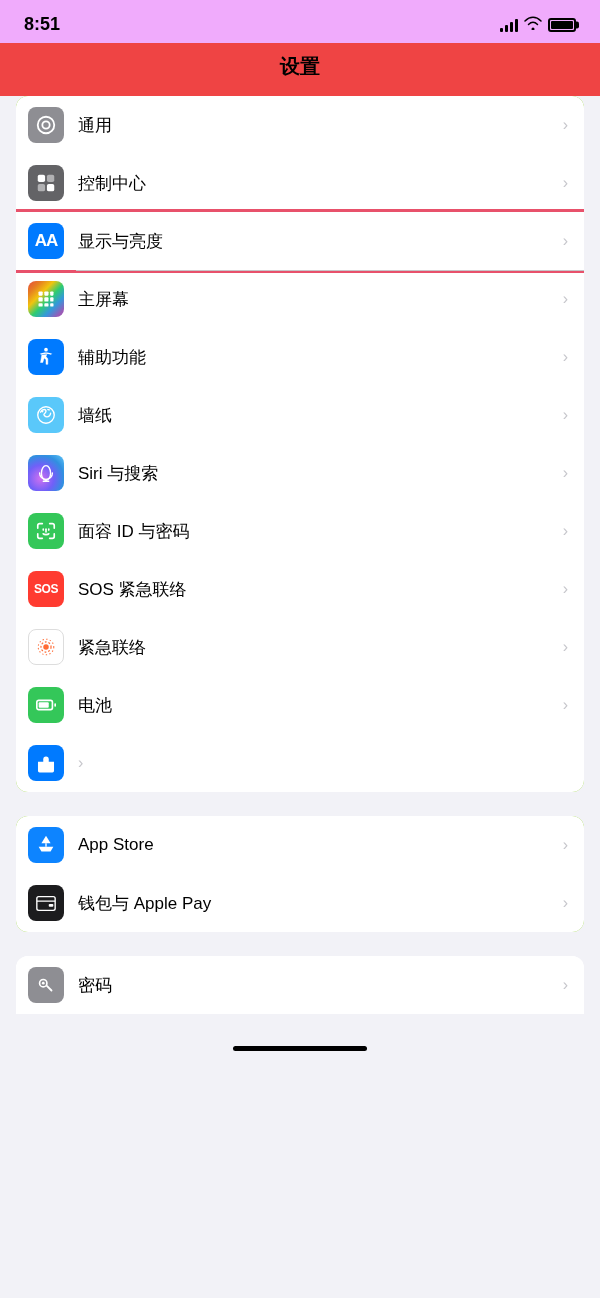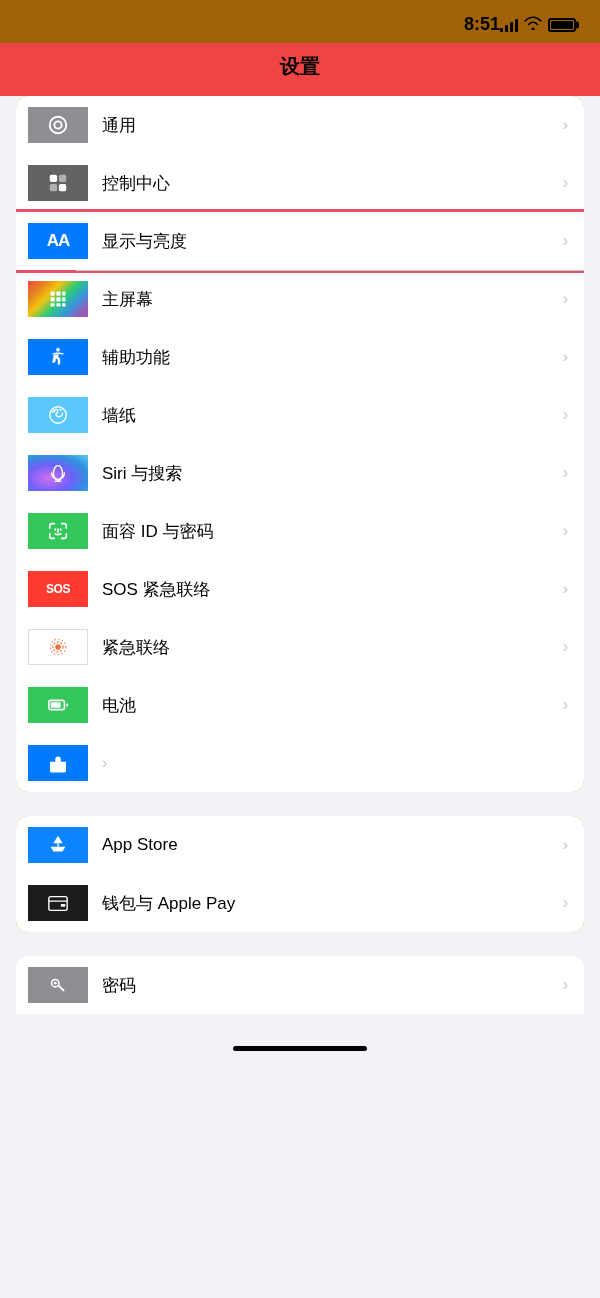--- a/index.html
+++ b/index.html
@@ -8,24 +8,24 @@
       width: 600px;
       min-height: 1298px;
       background: #f2f2f7;
       font-family: -apple-system, "PingFang SC", "Helvetica Neue", sans-serif;
       overflow-x: hidden;
     }
 
     
     .status-bar {
       display: flex;
-      justify-content: flex-end;
+      justify-content: space-between;
       align-items: center;
       padding: 14px 24px 8px 24px;
-      background: #a16207;
+      background: #f0abfc;
     }
 
     .status-time {
       font-size: 18px;
       font-weight: 600;
       color: #000;
     }
 
     .status-icons {
       display: flex;
@@ -118,23 +118,23 @@
       height: 0.5px;
       background: #c6c6c8;
     }
 
     .settings-row.highlighted {
       outline: 3px solid #e8516b;
       z-index: 2;
     }
 
     .row-icon {
-      width: 60px;
+      width: 36px;
       height: 36px;
-      border-radius: 0;
+      border-radius: 8px;
       display: flex;
       align-items: center;
       justify-content: center;
       margin-right: 14px;
       flex-shrink: 0;
       font-size: 20px;
       color: #fff;
       overflow: hidden;
     }
 

